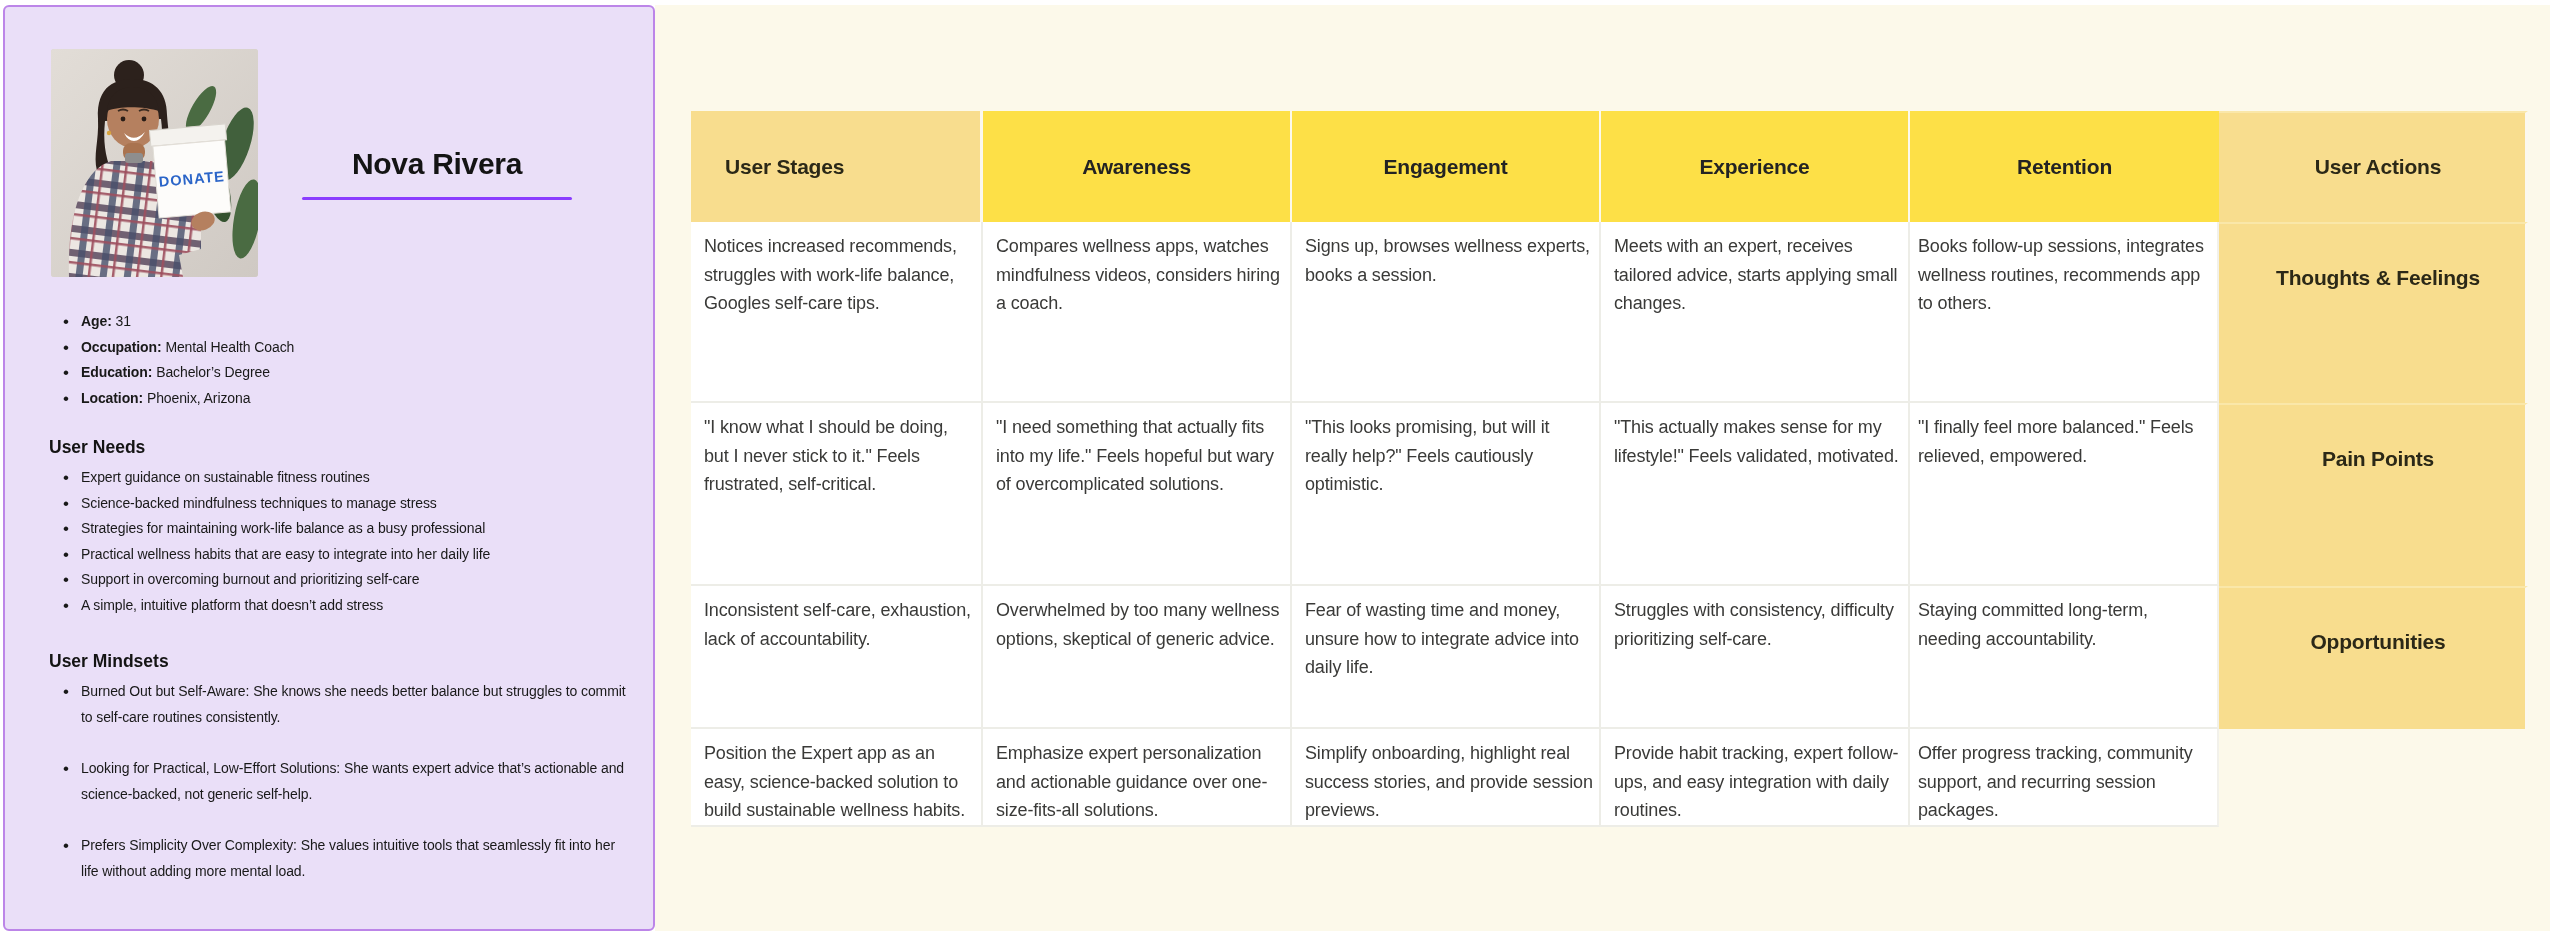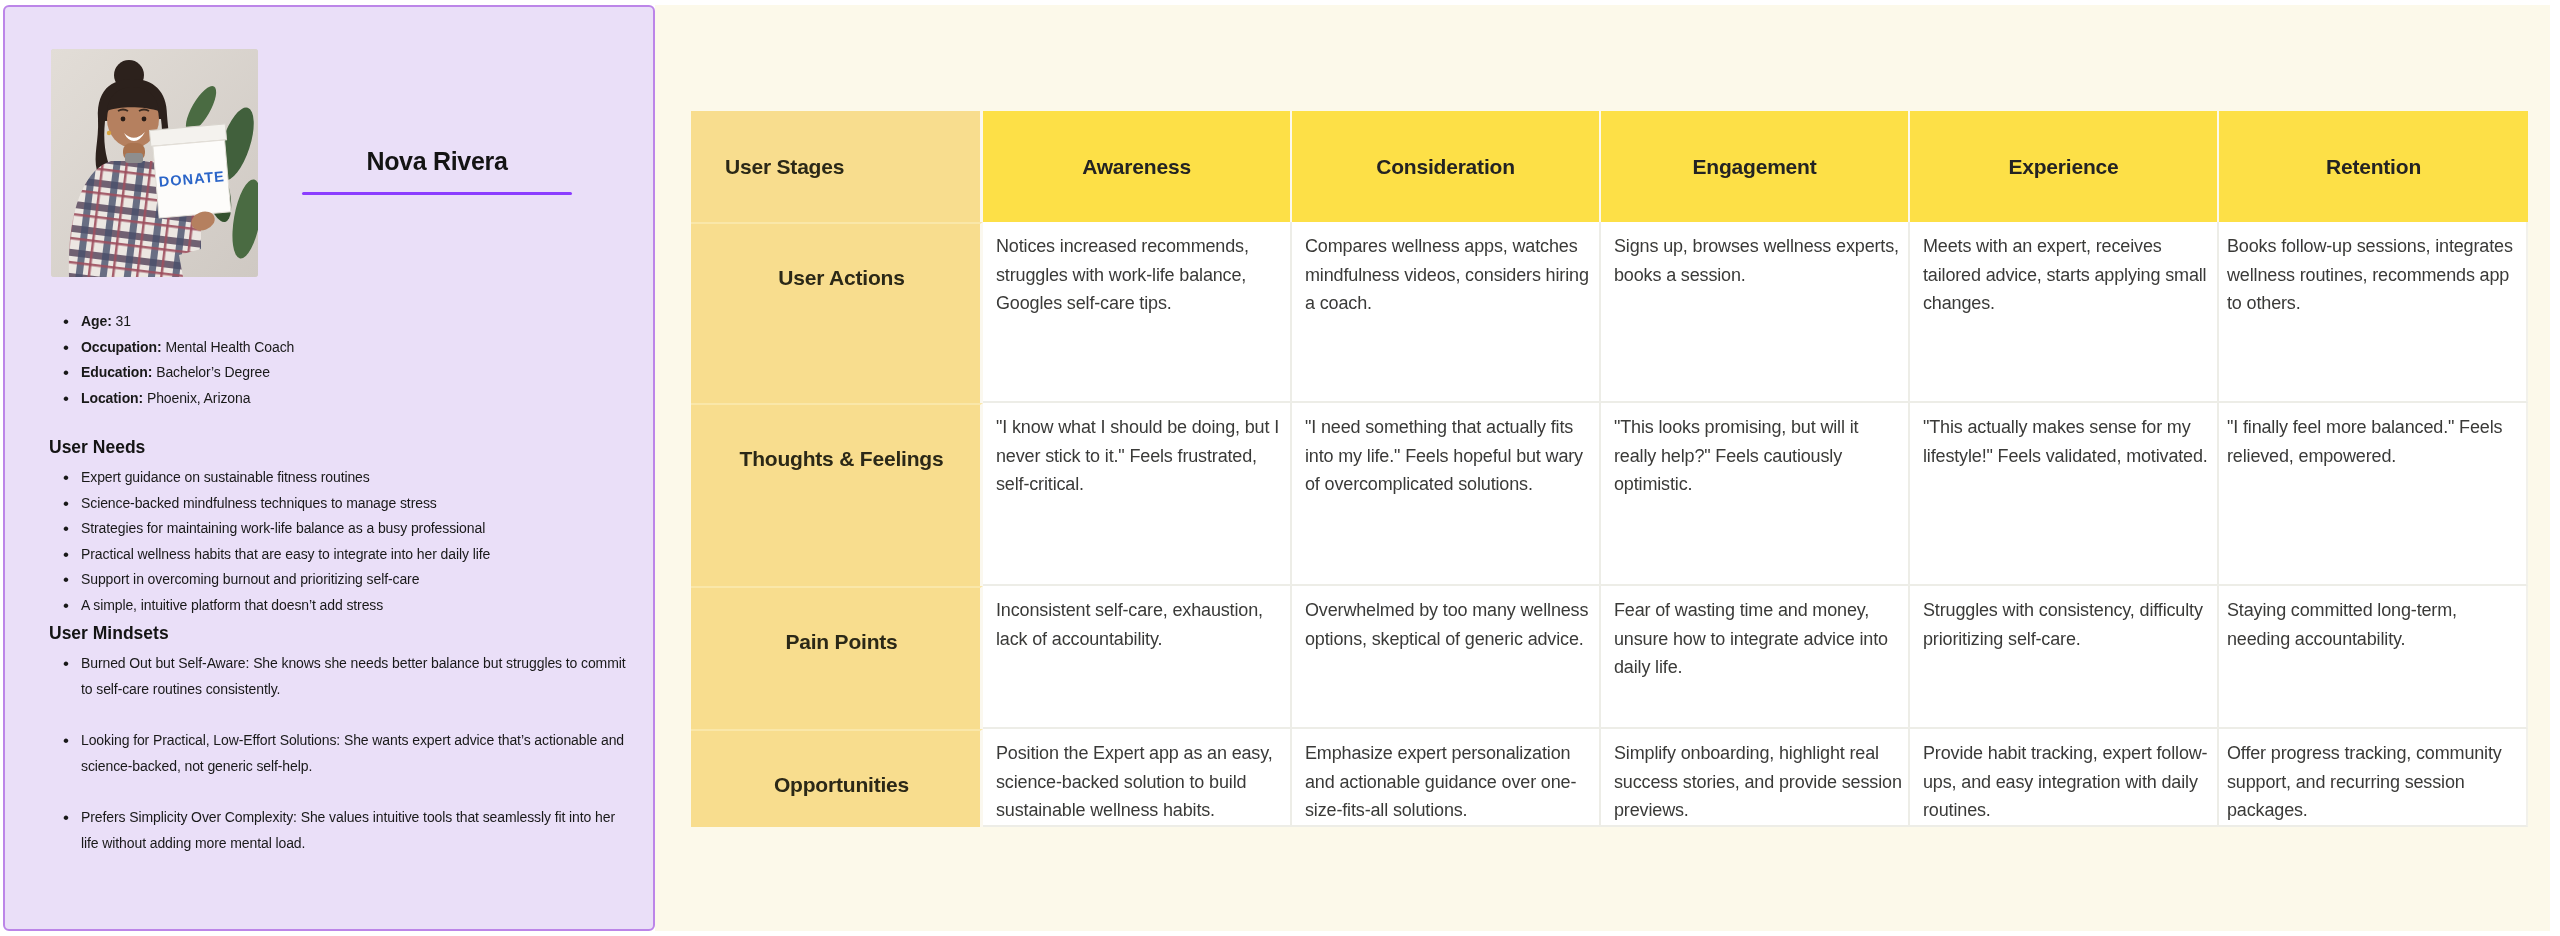--- a/index.html
+++ b/index.html
@@ -12,36 +12,36 @@
 
   
   .persona { position: absolute; left: 3px; top: 5px; width: 652px; height: 926px;
     background: #EADFF8; border: 2px solid #BC85E8; border-radius: 6px; }
 
   .photo { position: absolute; left: 46px; top: 42px; width: 207px; height: 228px;
     border-radius: 3px; overflow: hidden; background: #D9D4CE; }
   .photo svg { display: block; width: 100%; height: 100%; }
 
   .name-block { position: absolute; left: 297px; top: 140px; width: 270px; text-align: center; }
-  .name-block h1 { font-size: 25px; font-weight: 700; color: #141414; letter-spacing: -0.3px; }
+  .name-block h1 { font-size: 30px; font-weight: 700; color: #141414; letter-spacing: -0.3px; }
   .name-underline { margin-top: 16px; height: 3px; width: 100%; background: #8B3DFF; border-radius: 2px; }
 
   ul.plist { list-style: none; }
   ul.plist li { position: relative; padding-left: 32px; font-size: 14px; line-height: 25.5px;
     letter-spacing: -0.1px; color: #191919; }
   ul.plist li::before { content: "\2022"; position: absolute; left: 14px; top: 0; font-size: 17px; }
 
   .demo { position: absolute; left: 44px; top: 302px; width: 585px; }
   .demo b { font-weight: 700; }
 
   .psection { position: absolute; left: 44px; width: 585px; }
   .psection h2 { font-size: 17.5px; font-weight: 700; color: #141414; margin-bottom: 7px; }
   .needs { top: 430px; }
   .needs li { line-height: 25.3px; }
-  .mindsets { top: 616px; }
+  .mindsets { top: 644px; }
   .mindsets li { line-height: 24.5px; margin-bottom: 26px; letter-spacing: -0.15px; }
 
   
   .jtable { position: absolute; left: 691px; top: 111px; display: grid;
     grid-template-columns: 292px repeat(5, 309px);
     grid-template-rows: 111px 181px 183px 143px 98px; }
 
   .corner, .rlabel { background: #F8DD8E; border-right: 3px solid #FBF8EF; }
   .corner { display: flex; align-items: center; padding-left: 34px;
     font-size: 21px; font-weight: 700; color: #2b2817; letter-spacing: -0.2px; }
@@ -144,21 +144,20 @@
       <li>Prefers Simplicity Over Complexity: She values intuitive tools that seamlessly fit into her life without adding more mental load.</li>
     </ul>
   </section>
 
 </aside>
 
 <div class="jtable">
 
   <div class="corner">User Stages</div>
   <div class="shead">Awareness</div>
-  <div class="shead">Consideration</div>
   <div class="shead">Engagement</div>
   <div class="shead">Experience</div>
   <div class="shead last">Retention</div>
 
   <div class="rlabel">User Actions</div>
   <div class="dcell">Notices increased recommends, struggles with work-life balance, Googles self-care tips.</div>
   <div class="dcell">Compares wellness apps, watches mindfulness videos, considers hiring a coach.</div>
   <div class="dcell">Signs up, browses wellness experts, books a session.</div>
   <div class="dcell">Meets with an expert, receives tailored advice, starts applying small changes.</div>
   <div class="dcell last">Books follow-up sessions, integrates wellness routines, recommends app to others.</div>

